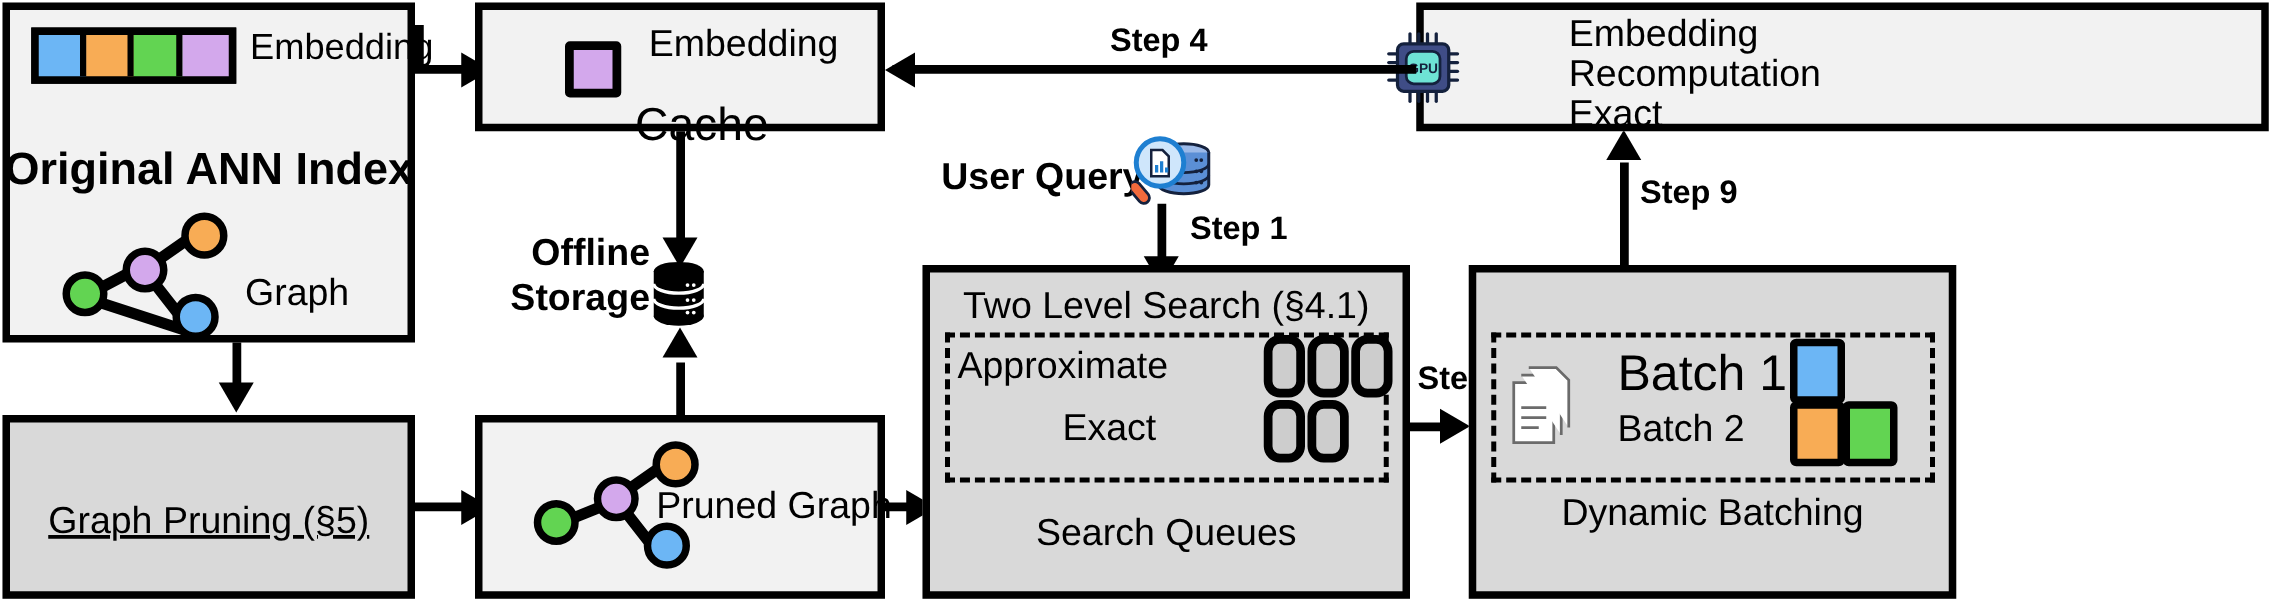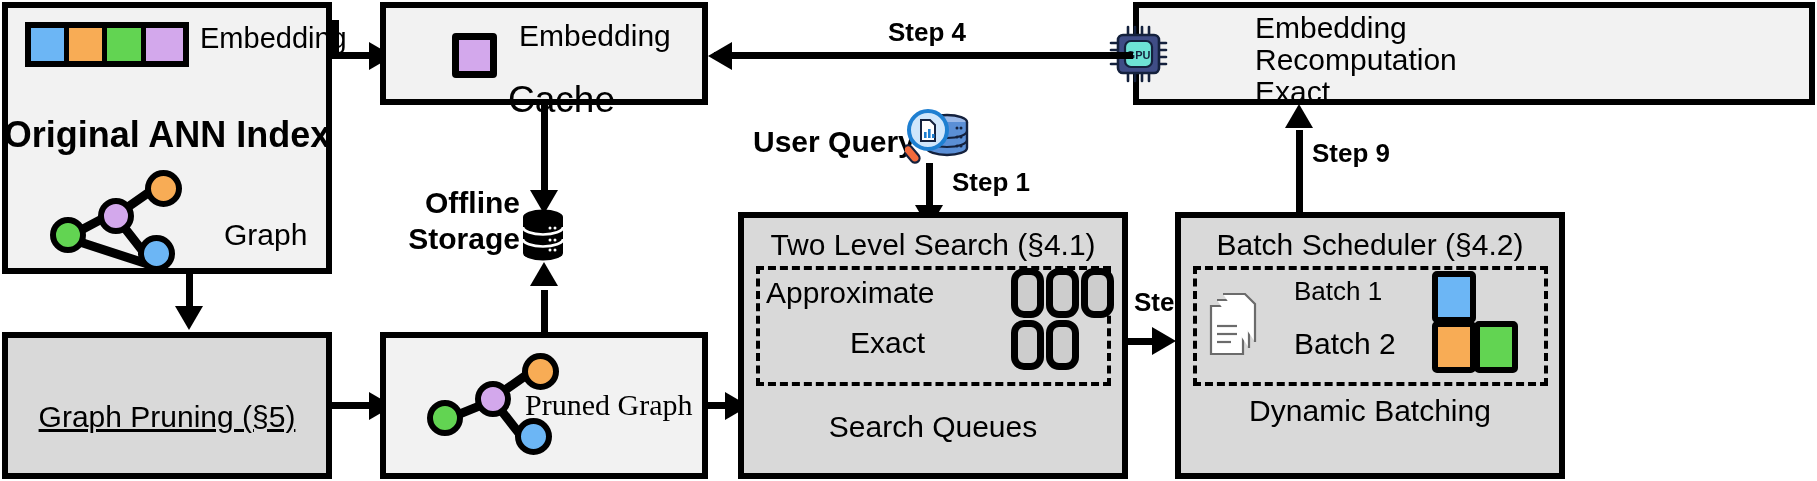--- a/index.html
+++ b/index.html
@@ -143,21 +143,21 @@
     <div class="gedge" style="left:34px; top:69px; width:90px; transform:rotate(18deg);"></div>
     <div class="gedge" style="left:78px; top:48px; width:52px; transform:rotate(-35deg);"></div>
     <div class="gedge" style="left:83px; top:50px; width:42px; transform:rotate(52deg);"></div>
 
     <div class="gnode" style="left:15px; top:52px; width:36px; height:36px; background:#62d452;"></div>
     <div class="gnode" style="left:63px; top:33px; width:36px; height:36px; background:#d3a8ec;"></div>
     <div class="gnode" style="left:110px; top:5px; width:37px; height:37px; background:#f8ac55;"></div>
     <div class="gnode" style="left:103px; top:70px; width:37px; height:37px; background:#6cb6f5;"></div>
   </div>
 
-  <div class="lbl" style="left:196px; top:218px; font-size:30px;margin-left:28px;">Graph</div>
+  <div class="lbl" style="left:196px; top:218px; font-size:30px;">Graph</div>
 
   <div class="line vline" style="left:186px; top:274px; height:35px;"></div>
   <div class="arrow-d" style="left:175px; top:306px;"></div>
 
   <div class="box shaded" style="left:2px; top:332px; width:330px; height:147px;">
   </div>
   <div class="lbl center" style="left:2px; top:400px; width:330px; font-size:30px;text-decoration:underline;">Graph Pruning (§5)</div>
 
   <div class="line vline" style="left:332px; top:20px; height:36px;"></div>
   <div class="line hline" style="left:332px; top:52px; width:40px;"></div>
@@ -201,21 +201,21 @@
   </div>
   <div style="position:absolute; left:412px; top:348px; width:140px; height:110px;">
     <div class="gedge" style="left:34px; top:67px; width:50px; transform:rotate(-22deg);"></div>
     <div class="gedge" style="left:78px; top:48px; width:52px; transform:rotate(-35deg);"></div>
     <div class="gedge" style="left:83px; top:50px; width:42px; transform:rotate(52deg);"></div>
     <div class="gnode" style="left:15px; top:52px; width:36px; height:36px; background:#62d452;"></div>
     <div class="gnode" style="left:63px; top:33px; width:36px; height:36px; background:#d3a8ec;"></div>
     <div class="gnode" style="left:110px; top:5px; width:37px; height:37px; background:#f8ac55;"></div>
     <div class="gnode" style="left:103px; top:70px; width:37px; height:37px; background:#6cb6f5;"></div>
   </div>
-  <div class="lbl" style="left:525px; top:388px; font-size:30px;font-family:Liberation Serif, serif;">Pruned Graph</div>
+  <div class="lbl" style="left:525px; top:388px; font-size:30px;">Pruned Graph</div>
 
   <div class="line hline" style="left:708px; top:402px; width:30px;"></div>
   <div class="arrow-r" style="left:725px; top:392px;"></div>
 
   <div class="lbl bold" style="left:753px; top:125px; font-size:30px;">User Query</div>
 
   <div style="position:absolute; left:905px; top:104px; width:66px; height:62px;">
     <svg viewBox="0 0 66 62" width="66" height="62" aria-hidden="true">
 
       <ellipse cx="42" cy="18" rx="20" ry="7" fill="#9bb9e8" stroke="#14213d" stroke-width="2.4"></ellipse>
@@ -260,36 +260,35 @@
   <div class="slot" style="left:1046px; top:320px; width:33px; height:50px;"></div>
 
   <div class="lbl center" style="left:738px; top:410px; width:390px; font-size:30px;text-align:center;">Search Queues</div>
 
   <div class="line hline" style="left:1128px; top:338px; width:35px;"></div>
   <div class="arrow-r" style="left:1152px; top:327px;"></div>
   <div class="lbl bold" style="left:1134px; top:288px; font-size:26px;">Step 2</div>
 
   <div class="box shaded" style="left:1175px; top:212px; width:390px; height:267px;">
   </div>
-  <div class="lbl center" style="left:1175px; top:228px; width:390px; font-size:30px;">Batch Scheduler (§4.2)</div>
 
   <div class="dashbox" style="left:1193px; top:266px; width:355px; height:120px;"></div>
 
   <div style="position:absolute; left:1207px; top:292px; width:56px; height:70px;">
     <svg viewBox="0 0 56 70" width="56" height="70" aria-hidden="true">
       <path d="M4 14 h22 l10 10 v38 h-32 z" fill="#ffffff" stroke="#6b6b6b" stroke-width="2.2"></path>
       <path d="M10 8 h22 l10 10 v38" fill="#ffffff" stroke="#6b6b6b" stroke-width="2.2"></path>
       <path d="M16 2 h22 l10 10 v38" fill="#ffffff" stroke="#6b6b6b" stroke-width="2.2"></path>
       <line x1="10" y1="34" x2="30" y2="34" stroke="#6b6b6b" stroke-width="2.2"></line>
       <line x1="10" y1="42" x2="30" y2="42" stroke="#6b6b6b" stroke-width="2.2"></line>
       <line x1="10" y1="50" x2="24" y2="50" stroke="#6b6b6b" stroke-width="2.2"></line>
     </svg>
   </div>
 
-  <div class="lbl" style="left:1294px; top:277px; font-size:26px;">Batch 1</div>
+  <div class="lbl" style="left:1294px; top:277px; font-size:40px;">Batch 1</div>
   <div class="batch-sq" style="left:1432px; top:271px; width:44px; height:52px; background:#6cb6f5;"></div>
 
   <div class="lbl" style="left:1294px; top:327px; font-size:30px;">Batch 2</div>
   <div class="batch-sq" style="left:1432px; top:321px; width:44px; height:52px; background:#f8ac55;"></div>
   <div class="batch-sq" style="left:1474px; top:321px; width:44px; height:52px; background:#62d452;"></div>
 
   <div class="lbl center" style="left:1175px; top:394px; width:390px; font-size:30px;">Dynamic Batching</div>
 
   <div class="line vline" style="left:1296px; top:130px; height:82px;"></div>
   <div class="arrow-u" style="left:1285px; top:104px;"></div>

